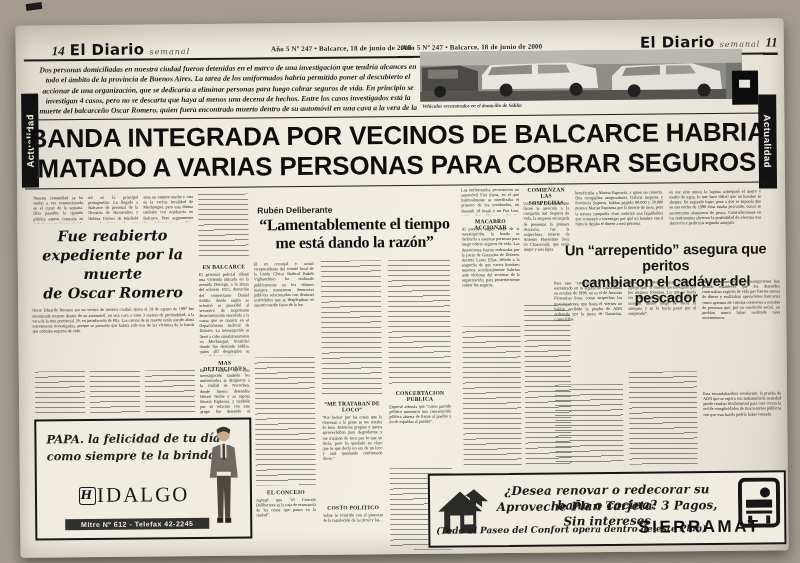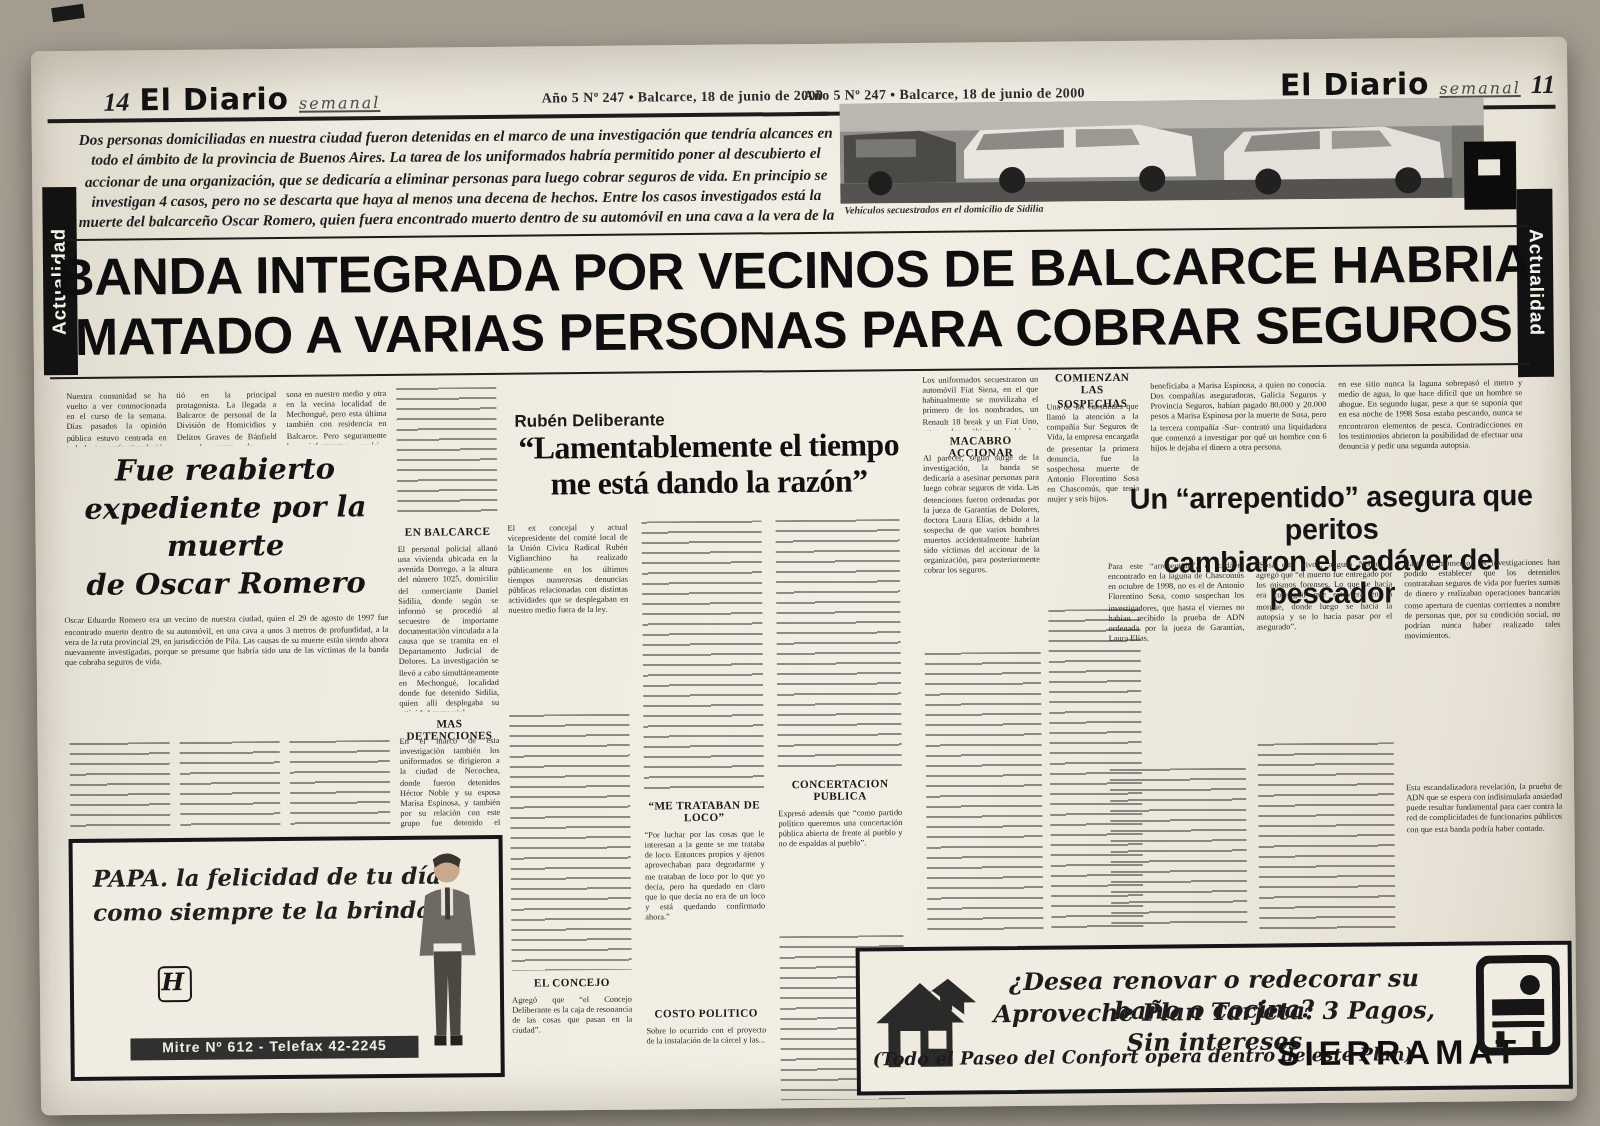--- a/index.html
+++ b/index.html
@@ -6,21 +6,21 @@
   .stage{position:relative;width:800px;height:563px;background:#a39c8f;overflow:hidden;
          font-family:"Liberation Serif",serif;}
   .paper{position:absolute;left:18px;top:22px;width:768px;height:532px;
          background:linear-gradient(100deg,#ddd8cb 0%,#efeadf 18%,#f2eee4 55%,#e7e2d5 90%,#d8d2c4 100%);
          box-shadow:0 6px 14px rgba(0,0,0,.45), inset 0 14px 18px rgba(120,110,90,.25), inset 0 -10px 16px rgba(120,110,90,.2);
          border-radius:4px;transform:rotate(-.55deg);}
   .abs{position:absolute;}
   
   .folio{font:italic 700 13px "Liberation Serif",serif;color:#1d1d1d;}
   .mast{font:800 15px "DejaVu Sans",sans-serif;letter-spacing:.4px;color:#121212;}
-  .mastsuf{font:italic 8px "DejaVu Serif",serif;color:#4c4c4c;letter-spacing:1px;text-decoration:underline;}
+  .mastsuf{font:italic 8px "DejaVu Serif",serif;color:#4c4c4c;letter-spacing:1px;}
   .dateline{font:700 7px "Liberation Serif",serif;color:#2a2a2a;letter-spacing:.2px;}
   .rule{background:#1c1c1c;}
   
   .tab{background:#121212;color:#f4f1e8;font:700 9.5px "Liberation Sans",sans-serif;
        display:flex;align-items:center;justify-content:center;letter-spacing:.5px;}
   .tab.vl{writing-mode:vertical-rl;transform:rotate(180deg);}
   .tab.vr{writing-mode:vertical-rl;}
   
   .lead{font:italic 700 7.6px/1.35 "Liberation Serif",serif;color:#1f1f1f;text-align:center;}
   
@@ -179,20 +179,21 @@
     <div class="abs col" style="left:610px;top:260px;width:68px;height:88px;">“Sosa está vivo”, auguró Noble, y agregó que “el muerto fue entregado por los mismos forenses. Lo que se hacía era conseguir que estuviera en la morgue, donde luego se hacía la autopsia y se lo hacía pasar por el asegurado”.</div>
     <div class="abs fx" style="left:610px;top:352px;width:68px;height:93px;"></div>
     <div class="abs col" style="left:684px;top:260px;width:78px;height:108px;">Hasta el momento, las investigaciones han podido establecer que los detenidos contrataban seguros de vida por fuertes sumas de dinero y realizaban operaciones bancarias como apertura de cuentas corrientes a nombre de personas que, por su condición social, no podrían nunca haber realizado tales movimientos.</div>
     <div class="abs col" style="left:684px;top:372px;width:78px;height:73px;">Esta escandalizadora revelación, la prueba de ADN que se espera con indisimulada ansiedad puede resultar fundamental para caer contra la red de complicidades de funcionarios públicos con que esta banda podría haber contado.</div>
 
     <div class="abs adbox" style="left:15px;top:394px;width:213px;height:117px;">
       <div class="abs hscript" style="left:10px;top:12px;">PAPA. la felicidad de tu día</div>
       <div class="abs hscript" style="left:10px;top:29px;">como siempre te la brinda</div>
       <div class="abs hlogo" style="left:42px;top:62px;">
         <span class="hsym">H</span>
+        <span>IDALGO</span>
       </div>
       <div class="abs addrbar" style="left:28px;top:98px;width:144px;height:11px;">Mitre Nº 612  -  Telefax 42-2245</div>
       <div class="abs" style="left:168px;top:6px;width:38px;height:104px;">
         <svg width="38" height="104" viewBox="0 0 38 104">
           <circle cx="19" cy="9" r="6.5" fill="#c9a98c"></circle>
           <path d="M12 4 Q19 -2 26 4 L25 8 Q19 3 13 8 Z" fill="#3a3430"></path>
           <path d="M8 22 Q19 15 30 22 L33 52 L26 52 L26 46 L12 46 L12 52 L5 52 Z" fill="#6e6a63"></path>
           <rect x="16" y="18" width="6" height="14" fill="#e7e3d8"></rect>
           <rect x="18" y="18" width="2.4" height="16" fill="#433b33"></rect>
           <path d="M12 50 L26 50 L25 92 L20 92 L19 62 L18 92 L13 92 Z" fill="#4c473f"></path>

